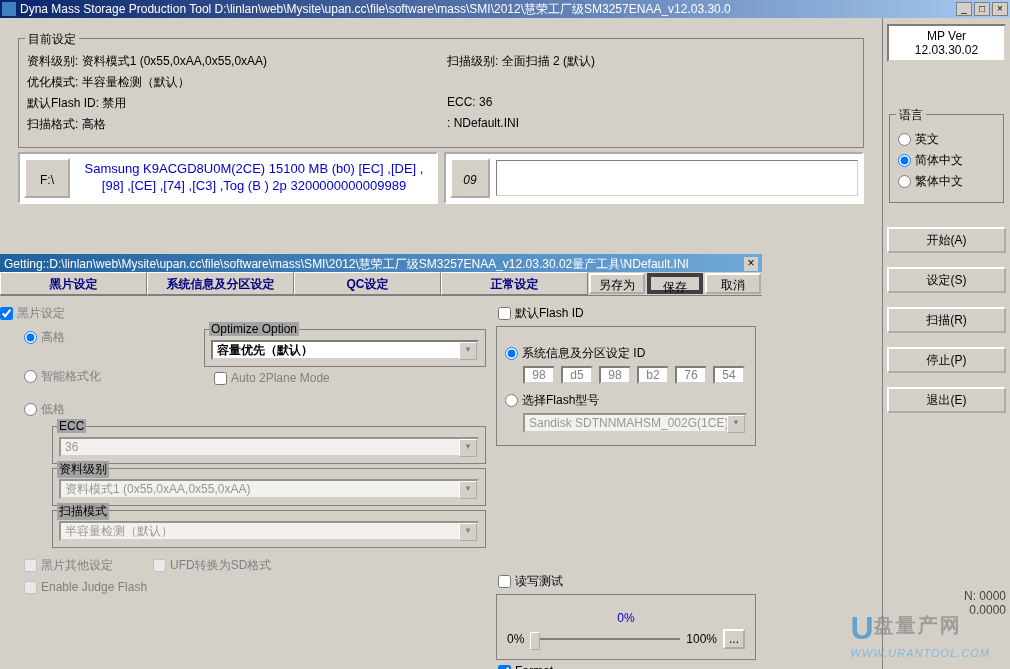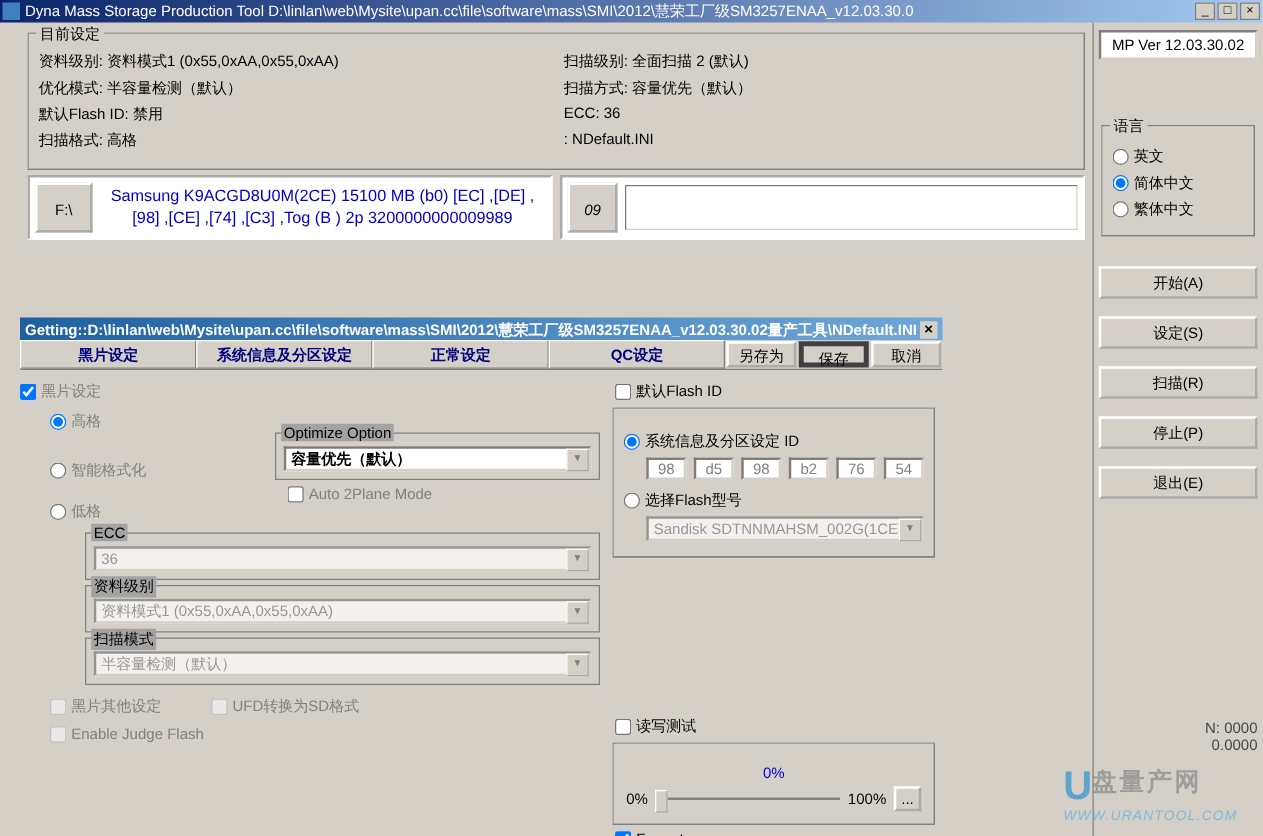--- a/index.html
+++ b/index.html
@@ -5,38 +5,38 @@
 * { box-sizing: border-box; margin: 0; padding: 0; font-family: "SimSun", "宋体", sans-serif; font-size: 12px; }
 body { background: #d4d0c8; width: 1010px; height: 669px; overflow: hidden; position: relative; }
 
 .titlebar { height: 18px; background: linear-gradient(to right, #0a246a, #a6caf0); color: white; display: flex; align-items: center; padding: 0 2px; }
 .titlebar .icon { width: 14px; height: 14px; background: #4080c0; margin-right: 4px; }
 .titlebar-text { flex: 1; font-weight: normal; white-space: nowrap; overflow: hidden; }
 .win-btns { display: flex; gap: 2px; }
 .win-btn { width: 16px; height: 14px; background: #d4d0c8; border: 1px solid #808080; color: black; font-size: 10px; text-align: center; line-height: 12px; cursor: pointer; }
 
 .main-area { display: flex; height: calc(100% - 18px); }
-.left-panel { flex: 1; padding: 4px; position: relative; margin-left: 16px; }
+.left-panel { flex: 1; padding: 16px; position: relative; }
 .right-panel { width: 140px; padding: 6px 4px; border-left: 1px solid #808080; }
 
 .groupbox { border: 1px solid #808080; border-top: 1px solid #fff; border-left: 1px solid #fff; position: relative; padding: 14px 8px 8px; margin: 4px 2px; }
 .groupbox::before { content: ''; position: absolute; inset: -1px; border: 1px solid #808080; pointer-events: none; }
 .groupbox-title { position: absolute; top: -8px; left: 6px; background: #d4d0c8; padding: 0 3px; z-index: 1; }
 
 .info-row { display: flex; margin-bottom: 4px; }
 .info-left { width: 420px; }
 .info-right { flex: 1; }
 
 .flash-row { display: flex; gap: 6px; margin-top: 4px; padding: 0 2px; }
 .flash-box { border: 2px inset #fff; background: #fff; padding: 4px; display: flex; align-items: center; }
 .drive-btn { width: 46px; height: 40px; background: #d4d0c8; border: 2px outset #fff; margin-right: 6px; text-align: center; line-height: 40px; }
 .flash-info { flex: 1; color: #0000cc; font-weight: normal; text-align: center; line-height: 1.3; font-size: 13px; }
 .flash-box-2 { border: 2px inset #fff; background: #fff; padding: 4px; display: flex; align-items: center; width: 420px; }
 
-.sub-titlebar { position: absolute; top: 236px; left: 0; right: 120px; height: 20px; background: linear-gradient(to right, #2060a0, #70a8d8); color: white; display: flex; align-items: center; padding: 0 4px; font-weight: bold; z-index: 5; }
+.sub-titlebar { position: absolute; top: 236px; left: 0; right: 120px; height: 20px; background: linear-gradient(to right, #2060a0, #70a8d8); color: white; display: flex; align-items: center; padding: 0 4px; font-weight: normal; z-index: 5; }
 .sub-titlebar .close-x { margin-left: auto; width: 14px; height: 14px; background: #d4d0c8; color: black; text-align: center; line-height: 12px; cursor: pointer; }
 
 .tab-row { position: absolute; top: 254px; left: 0; right: 120px; height: 24px; display: flex; z-index: 5; background: #d4d0c8; border-bottom: 1px solid #808080; }
 .tab-btn { flex: 1; border: 1px solid #808080; border-left: 1px solid #fff; border-top: 1px solid #fff; text-align: center; line-height: 22px; background: #d4d0c8; font-weight: bold; color: #000080; }
 .small-btn { width: 56px; border: 2px outset #fff; text-align: center; line-height: 20px; margin: 1px; }
 .small-btn.thick { border: 4px solid #404040; }
 
 .lower-area { position: absolute; top: 280px; left: 0; right: 120px; bottom: 0; display: flex; padding: 4px; }
 .lower-left { width: 490px; }
 .lower-right { flex: 1; }
@@ -83,21 +83,20 @@
   <div class="left-panel">
 
     <div class="groupbox" style="height:110px;">
       <div class="groupbox-title">目前设定</div>
       <div class="info-row">
           <div class="info-left">资料级别: 资料模式1 (0x55,0xAA,0x55,0xAA)</div>
           <div class="info-right">扫描级别: 全面扫描 2 (默认)</div>
         </div>
       <div class="info-row">
           <div class="info-left">优化模式: 半容量检测（默认）</div>
-          <div class="info-right">扫描方式: 容量优先（默认）</div>
         </div>
       <div class="info-row">
           <div class="info-left">默认Flash ID: 禁用</div>
           <div class="info-right">ECC: 36</div>
         </div>
       <div class="info-row">
           <div class="info-left">扫描格式: 高格</div>
           <div class="info-right">: NDefault.INI</div>
         </div>
     </div>
@@ -114,36 +113,36 @@
     </div>
 
     <div class="sub-titlebar">
       <span>Getting::D:\linlan\web\Mysite\upan.cc\file\software\mass\SMI\2012\慧荣工厂级SM3257ENAA_v12.03.30.02量产工具\NDefault.INI</span>
       <div class="close-x">×</div>
     </div>
 
     <div class="tab-row">
       <div class="tab-btn">黑片设定</div>
       <div class="tab-btn">系统信息及分区设定</div>
+      <div class="tab-btn">QC设定</div>
       <div class="tab-btn">正常设定</div>
-      <div class="tab-btn">QC设定</div>
       <div class="small-btn">另存为</div>
       <div class="small-btn thick">保存</div>
       <div class="small-btn">取消</div>
     </div>
 
     <div class="lower-area">
       <div class="lower-left">
         <div style="margin-left:-4px;">
             <label class="chk-line">
               <input type="checkbox" checked="" style="">
               <span>黑片设定</span>
             </label>
           </div>
-        <div style="display:flex;align-items:center;">
+        <div style="display:flex;">
           <div style="width:200px;padding-left:20px;">
             <label class="radio-line">
                 <input type="radio" name="fmt" checked="" style="">
                 <span>高格</span>
               </label>
             <div style="height:14px;"></div>
             <label class="radio-line">
                 <input type="radio" name="fmt" style="">
                 <span>智能格式化</span>
               </label>

